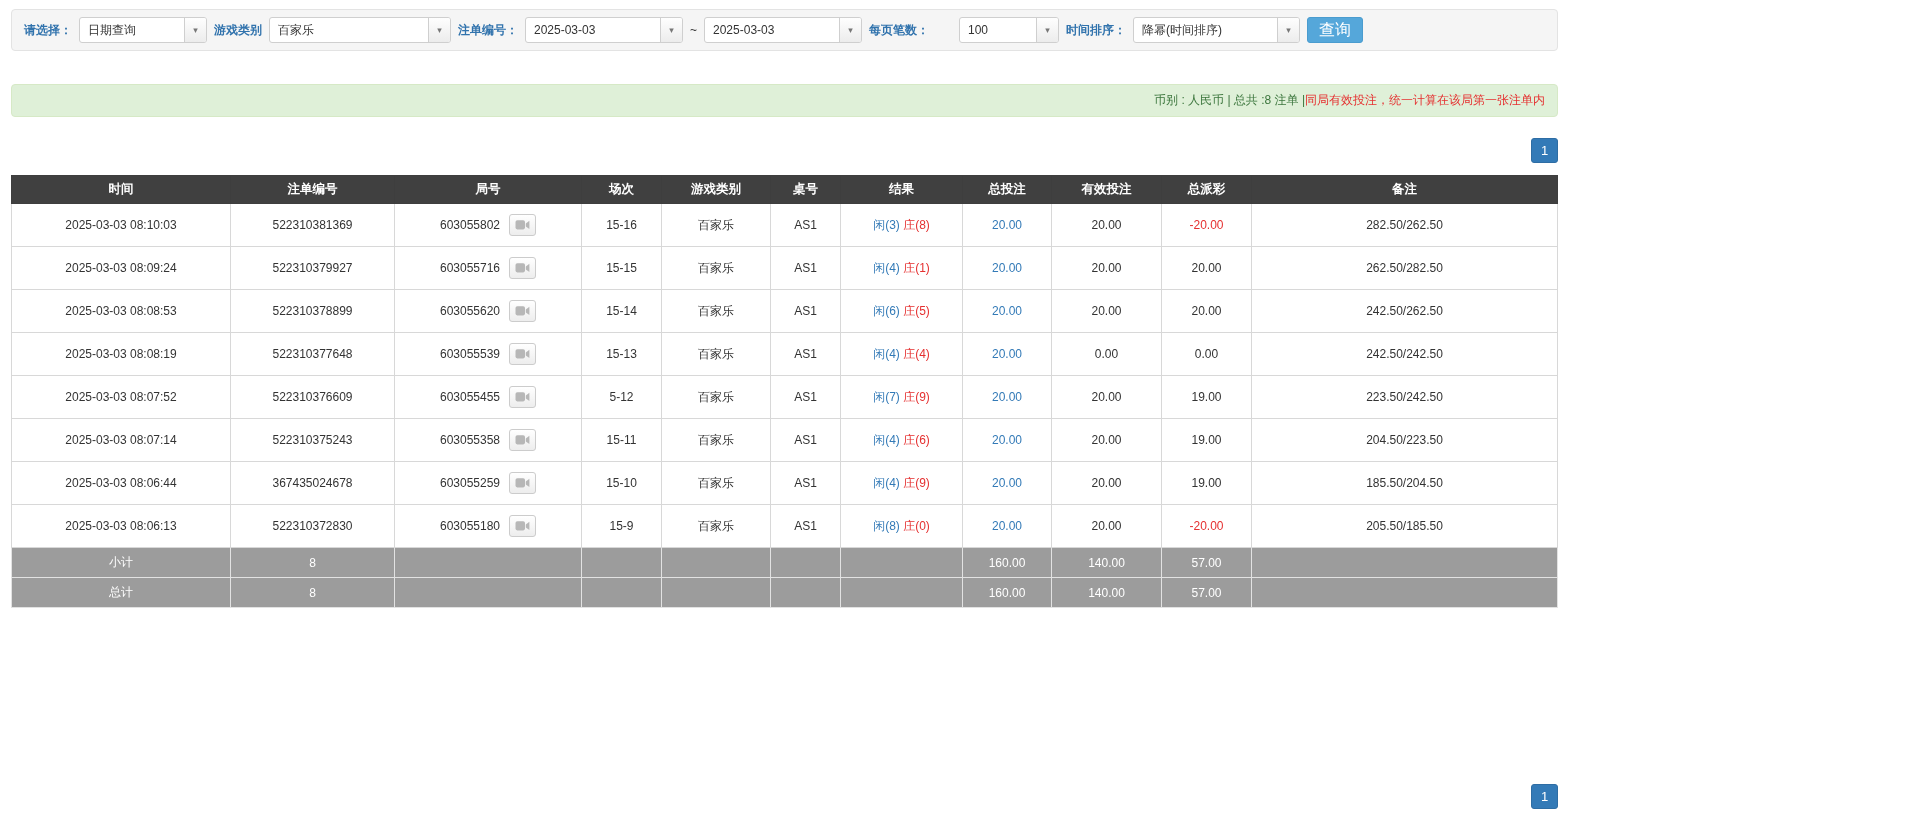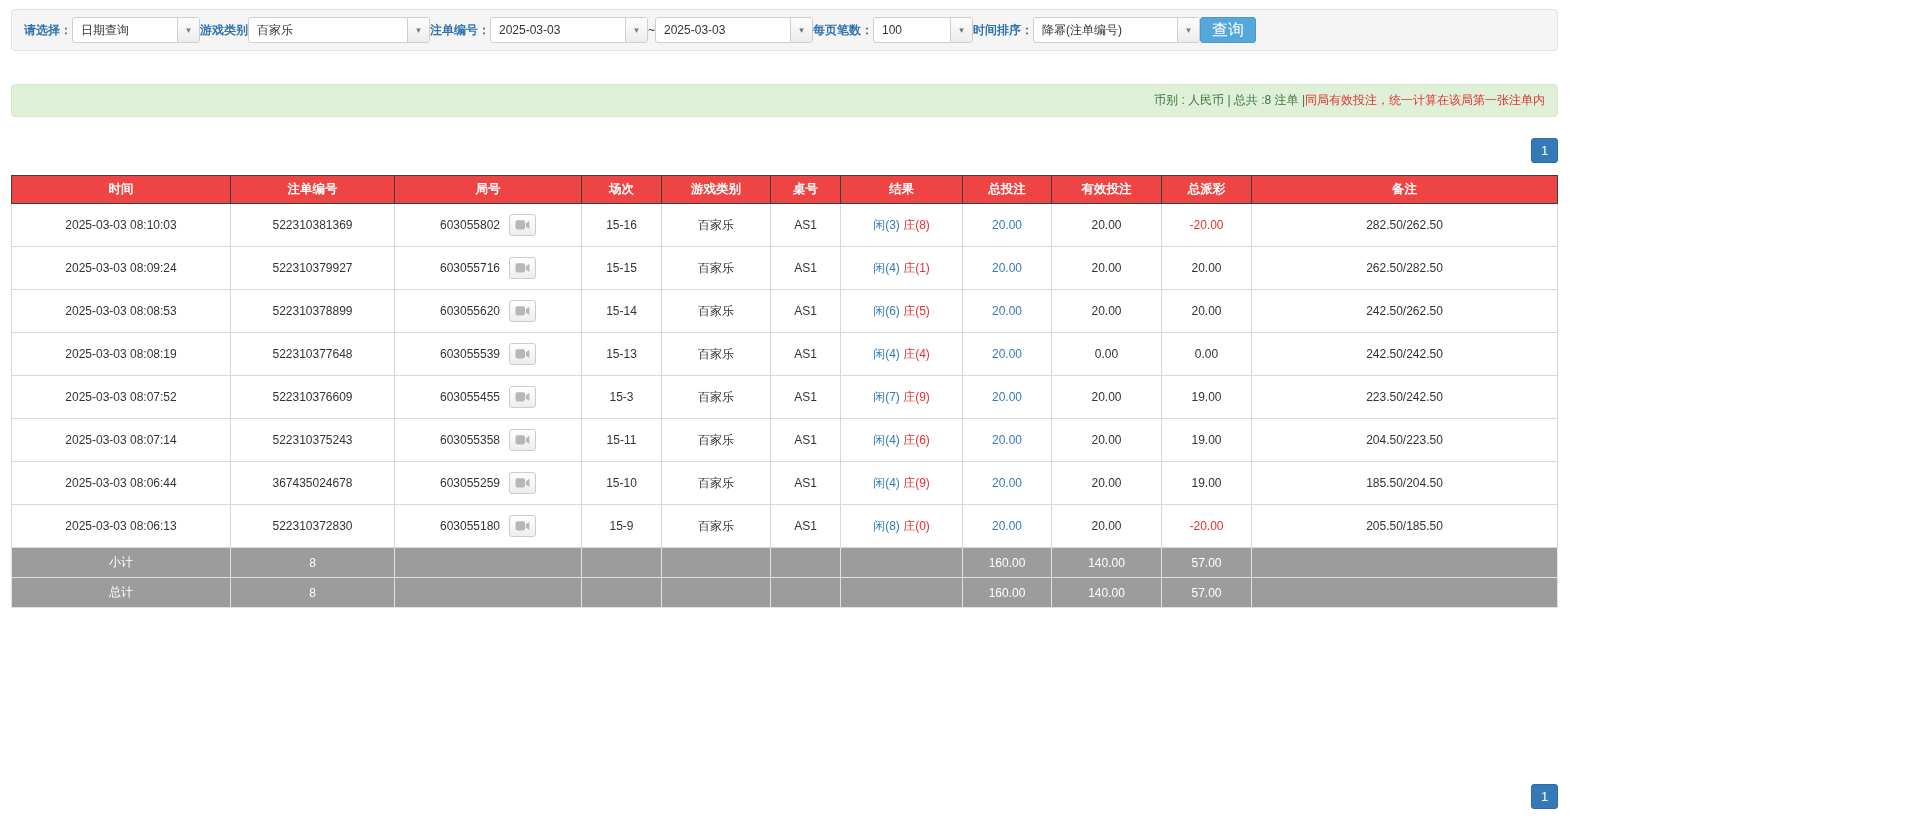--- a/index.html
+++ b/index.html
@@ -11,49 +11,49 @@
     font-size:12px;
   }
   .page { padding:0 11px; }
   .page-header { padding:13px 2px 11px; border-bottom:1px solid #e7e7e7; }
   .page-title { font-size:19px; color:#333; }
   .content { width:1547px; }
 
   
   .filter-panel {
     margin-top:9px; background:#f5f5f5; border:1px solid #e3e3e3; border-radius:4px;
-    padding:7px 12px; display:flex; align-items:center; white-space:nowrap;
+    padding:7px 12px; display:flex; align-items:center; gap:7px; white-space:nowrap;
   }
   .flabel { color:#3173ad; font-weight:bold; }
   .combo { display:flex; height:26px; background:#fff; border:1px solid #cfcfcf; border-radius:3px; overflow:hidden; }
   .combo-text { flex:1; padding:0 8px; line-height:24px; overflow:hidden; color:#333; }
   .combo-arrow { width:22px; border-left:1px solid #cfcfcf; background:linear-gradient(#fefefe,#ececec);
     display:flex; align-items:center; justify-content:center; color:#777; font-size:9px; cursor:pointer; }
   .w-select { width:128px; } .w-game { width:182px; } .w-date { width:158px;justify-content:flex-end; }
-  .w-size { width:100px; } .w-sort { width:167px; }
+  .w-size { width:100px;margin-left:23px; } .w-sort { width:167px; }
   .tilde { color:#333; }
   .btn-search { height:26px; padding:0 11px; background:#55a7da; border:1px solid #4a9ccf; border-radius:3px;
     color:#fff; font-size:16px; cursor:pointer; font-family:inherit; }
 
   
   .alert { margin-top:33px; background:#dff0d8; border:1px solid #d6e9c6; border-radius:4px;
     padding:7px 12px; display:flex; justify-content:flex-end; align-items:center; }
   .alert-left { color:#3c763d; }
   .alert-right { color:#e53030; }
 
   
   .pager-row { display:flex; justify-content:flex-end; margin-top:21px; }
   .page-btn { min-width:27px; height:25px; padding:0 6px; background:#337ab7; border:1px solid #2e6da4; border-radius:3px;
     color:#fff; display:flex; align-items:center; justify-content:center; font-size:13px; cursor:pointer; }
   .bottom-pager { display:flex; justify-content:flex-end; margin-top:176px; }
 
   
   table { border-collapse:collapse; width:100%; margin-top:12px; table-layout:fixed; }
   th, td { border:1px solid #d8d8d8; text-align:center; padding:2px 4px; overflow:hidden; }
-  thead th { background:#ef4444; color:#fff; font-weight:bold; height:28px; border-color:#3e3e3e; font-size:12.5px; }
+  thead th { background:#404040; color:#fff; font-weight:bold; height:28px; border-color:#3e3e3e; font-size:12.5px; }
   tbody td { height:43px; background:#fff; }
   tfoot td { background:#9c9c9c; color:#fff; height:30px; border-color:#e2e2e2; }
   .val-blue { color:#337ab7; cursor:pointer; }
   .val-red { color:#e53030; }
   .res-player { color:#337ab7; }
   .res-banker { color:#e53030; }
   .round-cell { display:flex; align-items:center; justify-content:center; gap:9px; }
   .video-btn { width:27px; height:22px; border:1px solid #ccc; border-radius:3px;
     background:linear-gradient(#ffffff,#ededed); display:inline-flex; align-items:center; justify-content:center; cursor:pointer; }
 </style>
@@ -89,21 +89,21 @@
       </div>
 
       <span class="flabel">每页笔数：</span>
       <div class="combo w-size">
         <span class="combo-text">100</span>
         <span class="combo-arrow">▾</span>
       </div>
 
       <span class="flabel">时间排序：</span>
       <div class="combo w-sort">
-        <span class="combo-text">降幂(注单编号)</span>
+        <span class="combo-text">降幂(时间排序)</span>
         <span class="combo-arrow">▾</span>
       </div>
 
       <button class="btn-search">查询</button>
     </div>
 
     <div class="alert">
       <span class="alert-left">币别 : 人民币 | 总共 :8 注单 |</span>
       <span class="alert-right">同局有效投注，统一计算在该局第一张注单内</span>
     </div>
@@ -241,21 +241,21 @@
               <div class="round-cell">
                 <span>603055455</span>
                 <span class="video-btn">
                   <svg width="15" height="12" viewBox="0 0 15 12">
                     <rect x="0.5" y="1.2" width="9.5" height="9.2" rx="1.8" fill="#b7b7b7"></rect>
                     <path d="M10.8 4.4 L14.4 1.8 V10 L10.8 7.4 Z" fill="#b7b7b7"></path>
                   </svg>
                 </span>
               </div>
             </td>
-            <td>15-3</td>
+            <td>5-12</td>
             <td>百家乐</td>
             <td>AS1</td>
             <td><span class="res-player">闲(7)</span> <span class="res-banker">庄(9)</span></td>
             <td><span class="val-blue">20.00</span></td>
             <td>20.00</td>
             <td>19.00</td>
             <td>223.50/242.50</td>
           </tr>
           <tr>
             <td>2025-03-03 08:07:14</td>

